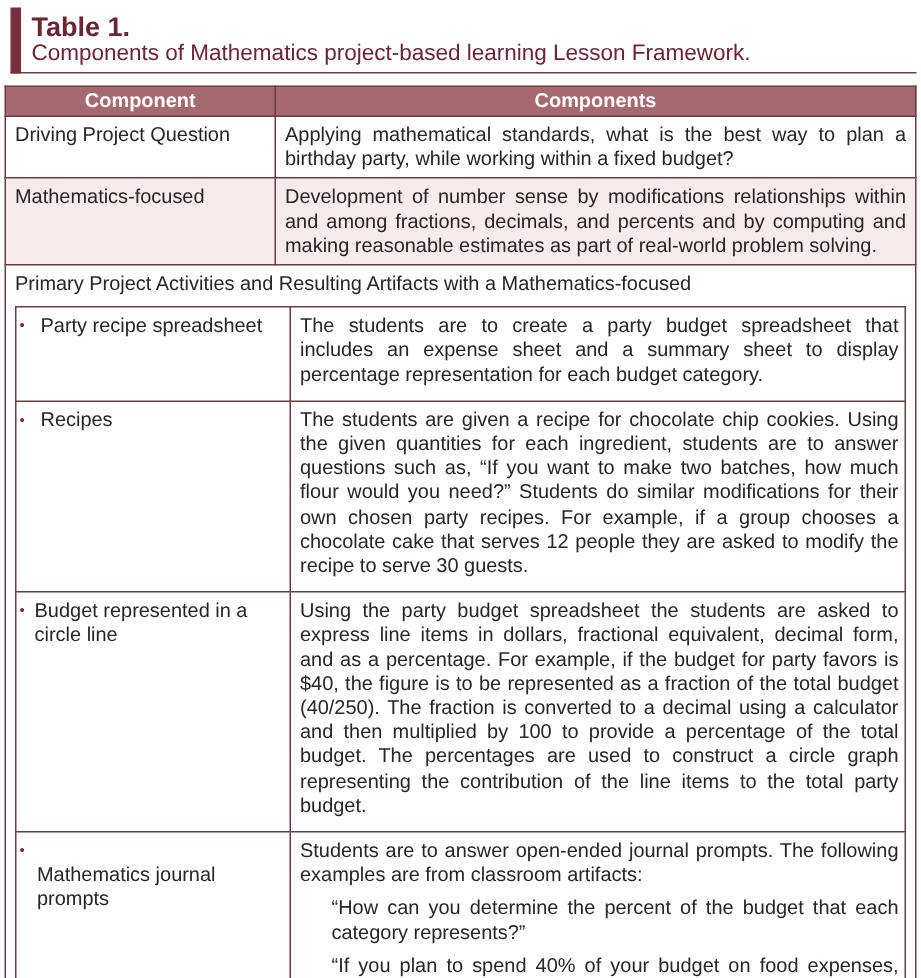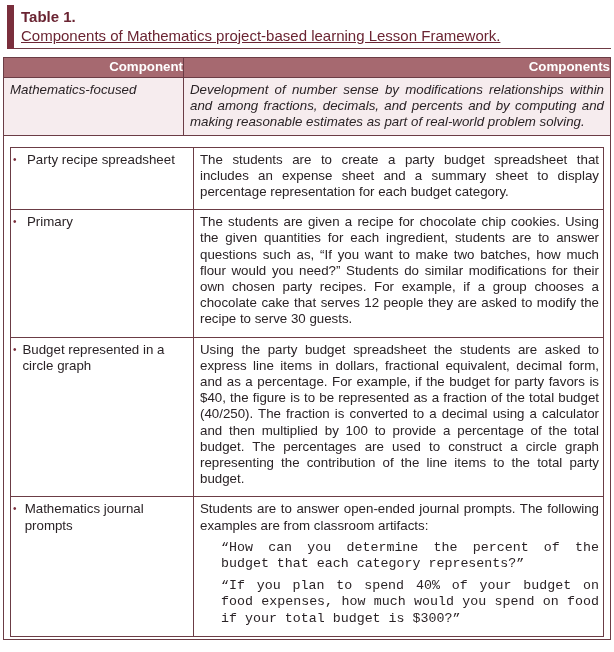--- a/index.html
+++ b/index.html
@@ -11,53 +11,53 @@
   .caption {
     position: absolute; left: 7px; top: 5px; width: 604px; height: 43px;
     border-bottom: 1px solid #6f3a44;
   }
   .caption .bar {
     position: absolute; left: 0; top: 0; width: 7px; height: 44px;
     background: #7a2e3c;
   }
   .caption .label {
     position: absolute; left: 14px; top: 3px;
-    font-size: 15px; font-weight: bold; color: #6a2432;
+    font-size: 18px; font-weight: bold; color: #6a2432;
   }
   .caption .title {
     position: absolute; left: 14px; top: 22px;
-    font-size: 15px; color: #6a2432; white-space: nowrap; text-decoration: underline;
+    font-size: 15px; color: #6a2432; white-space: nowrap;
   }
   table.frame {
     position: absolute; left: 3px; top: 57px; width: 608px;
     border-collapse: collapse; table-layout: fixed;
     border: 1.5px solid #6b3c45;
     font-size: 13.3px; line-height: 16.2px;
   }
   table.frame th {
     background: #a66970; color: #ffffff; font-weight: bold;
     font-size: 13.3px; height: 19px; padding: 0;
-    border: 1px solid #6b3c45; text-align: right;
+    border: 1px solid #6b3c45; text-align: center;
   }
   table.frame td {
     border: 1px solid #6b3c45; vertical-align: top;
     padding: 4px 6px 4px 6px;
   }
   col.c1 { width: 180px; }
-  tr.shaded td { background: #f6ecee; font-style: italic; }
+  tr.shaded td { background: #f6ecee; }
   .desc { text-align: justify; }
   .section td.full { padding: 4px 6px 2px 6px; border-bottom: none; }
   .act { width: 100%; border-collapse: collapse; table-layout: fixed; }
   .act td { border: none; padding: 0; vertical-align: top; }
   .act td.lab { width: 174px; padding-left: 2px; }
   .act td.txt { text-align: justify; padding-right: 4px; }
   .act tr.item td { padding-bottom: 9px; }
   .bullet { display: inline-block; width: 14px; }
   .bul-dot { color: #7a2e3c; font-size: 10px; vertical-align: 1px; }
-  .prompt { margin: 6px 0 0 21px; text-align: justify; font-family: Liberation Mono, monospace; }
+  .prompt { margin: 6px 0 0 21px; text-align: justify; }
 </style>
 </head>
 <body>
 
 <div class="caption">
   <div class="bar"></div>
   <div class="label">Table 1.</div>
   <div class="title">Components of Mathematics project-based learning Lesson Framework.</div>
 </div>
 
@@ -66,60 +66,65 @@
       <col class="c1">
       <col>
     </colgroup>
   <thead>
     <tr>
       <th>Component</th>
       <th>Components</th>
     </tr>
   </thead>
   <tbody>
+    <tr>
+      <td>Driving Project Question</td>
+      <td class="desc">Applying mathematical standards, what is the best way to plan a birthday party, while working within a fixed budget?</td>
+    </tr>
     <tr class="shaded">
       <td>Mathematics-focused</td>
       <td class="desc">Development of number sense by modifications relationships within and among fractions, decimals, and percents and by computing and making reasonable estimates as part of real-world problem solving.</td>
     </tr>
     <tr class="section">
       <td class="full" colspan="2">
+        <div>Primary Project Activities and Resulting Artifacts with a Mathematics-focused</div>
         <table class="act" style="margin-top:7px;">
           <tbody>
               <tr class="item">
             <td class="lab">
               <div style="display:flex;">
                 <span class="bullet"><span class="bul-dot">•</span></span>
                 <span>Party recipe spreadsheet</span>
               </div>
             </td>
             <td class="txt">The students are to create a party budget spreadsheet that includes an expense sheet and a summary sheet to display percentage representation for each budget category.</td>
           </tr>
           <tr class="item">
             <td class="lab">
               <div style="display:flex;">
                 <span class="bullet"><span class="bul-dot">•</span></span>
-                <span>Primary</span>
+                <span>Recipes</span>
               </div>
             </td>
             <td class="txt">The students are given a recipe for chocolate chip cookies. Using the given quantities for each ingredient, students are to answer questions such as, “If you want to make two batches, how much flour would you need?” Students do similar modifications for their own chosen party recipes. For example, if a group chooses a chocolate cake that serves 12 people they are asked to modify the recipe to serve 30 guests.</td>
           </tr>
           <tr class="item">
             <td class="lab">
               <div style="display:flex;">
                 <span class="bullet"><span class="bul-dot">•</span></span>
-                <span style="padding-right:20px;">Budget represented in a circle graph</span>
+                <span style="padding-right:20px;">Budget represented in a circle line</span>
               </div>
             </td>
             <td class="txt">Using the party budget spreadsheet the students are asked to express line items in dollars, fractional equivalent, decimal form, and as a percentage. For example, if the budget for party favors is $40, the figure is to be represented as a fraction of the total budget (40/250). The fraction is converted to a decimal using a calculator and then multiplied by 100 to provide a percentage of the total budget. The percentages are used to construct a circle graph representing the contribution of the line items to the total party budget.</td>
           </tr>
           <tr class="item">
             <td class="lab">
               <div style="display:flex;">
                 <span class="bullet"><span class="bul-dot">•</span></span>
-                <span style="padding-right:20px;">Mathematics journal prompts</span>
+                <span style="padding-right:20px;margin-top:16px;">Mathematics journal prompts</span>
               </div>
             </td>
             <td class="txt">
               <div>Students are to answer open-ended journal prompts. The following examples are from classroom artifacts:</div>
               <div class="prompt">“How can you determine the percent of the budget that each category represents?”</div>
               <div class="prompt">“If you plan to spend 40% of your budget on food expenses, how much would you spend on food if your total budget is $300?”</div>
 
             </td>
           </tr>
         </tbody>

